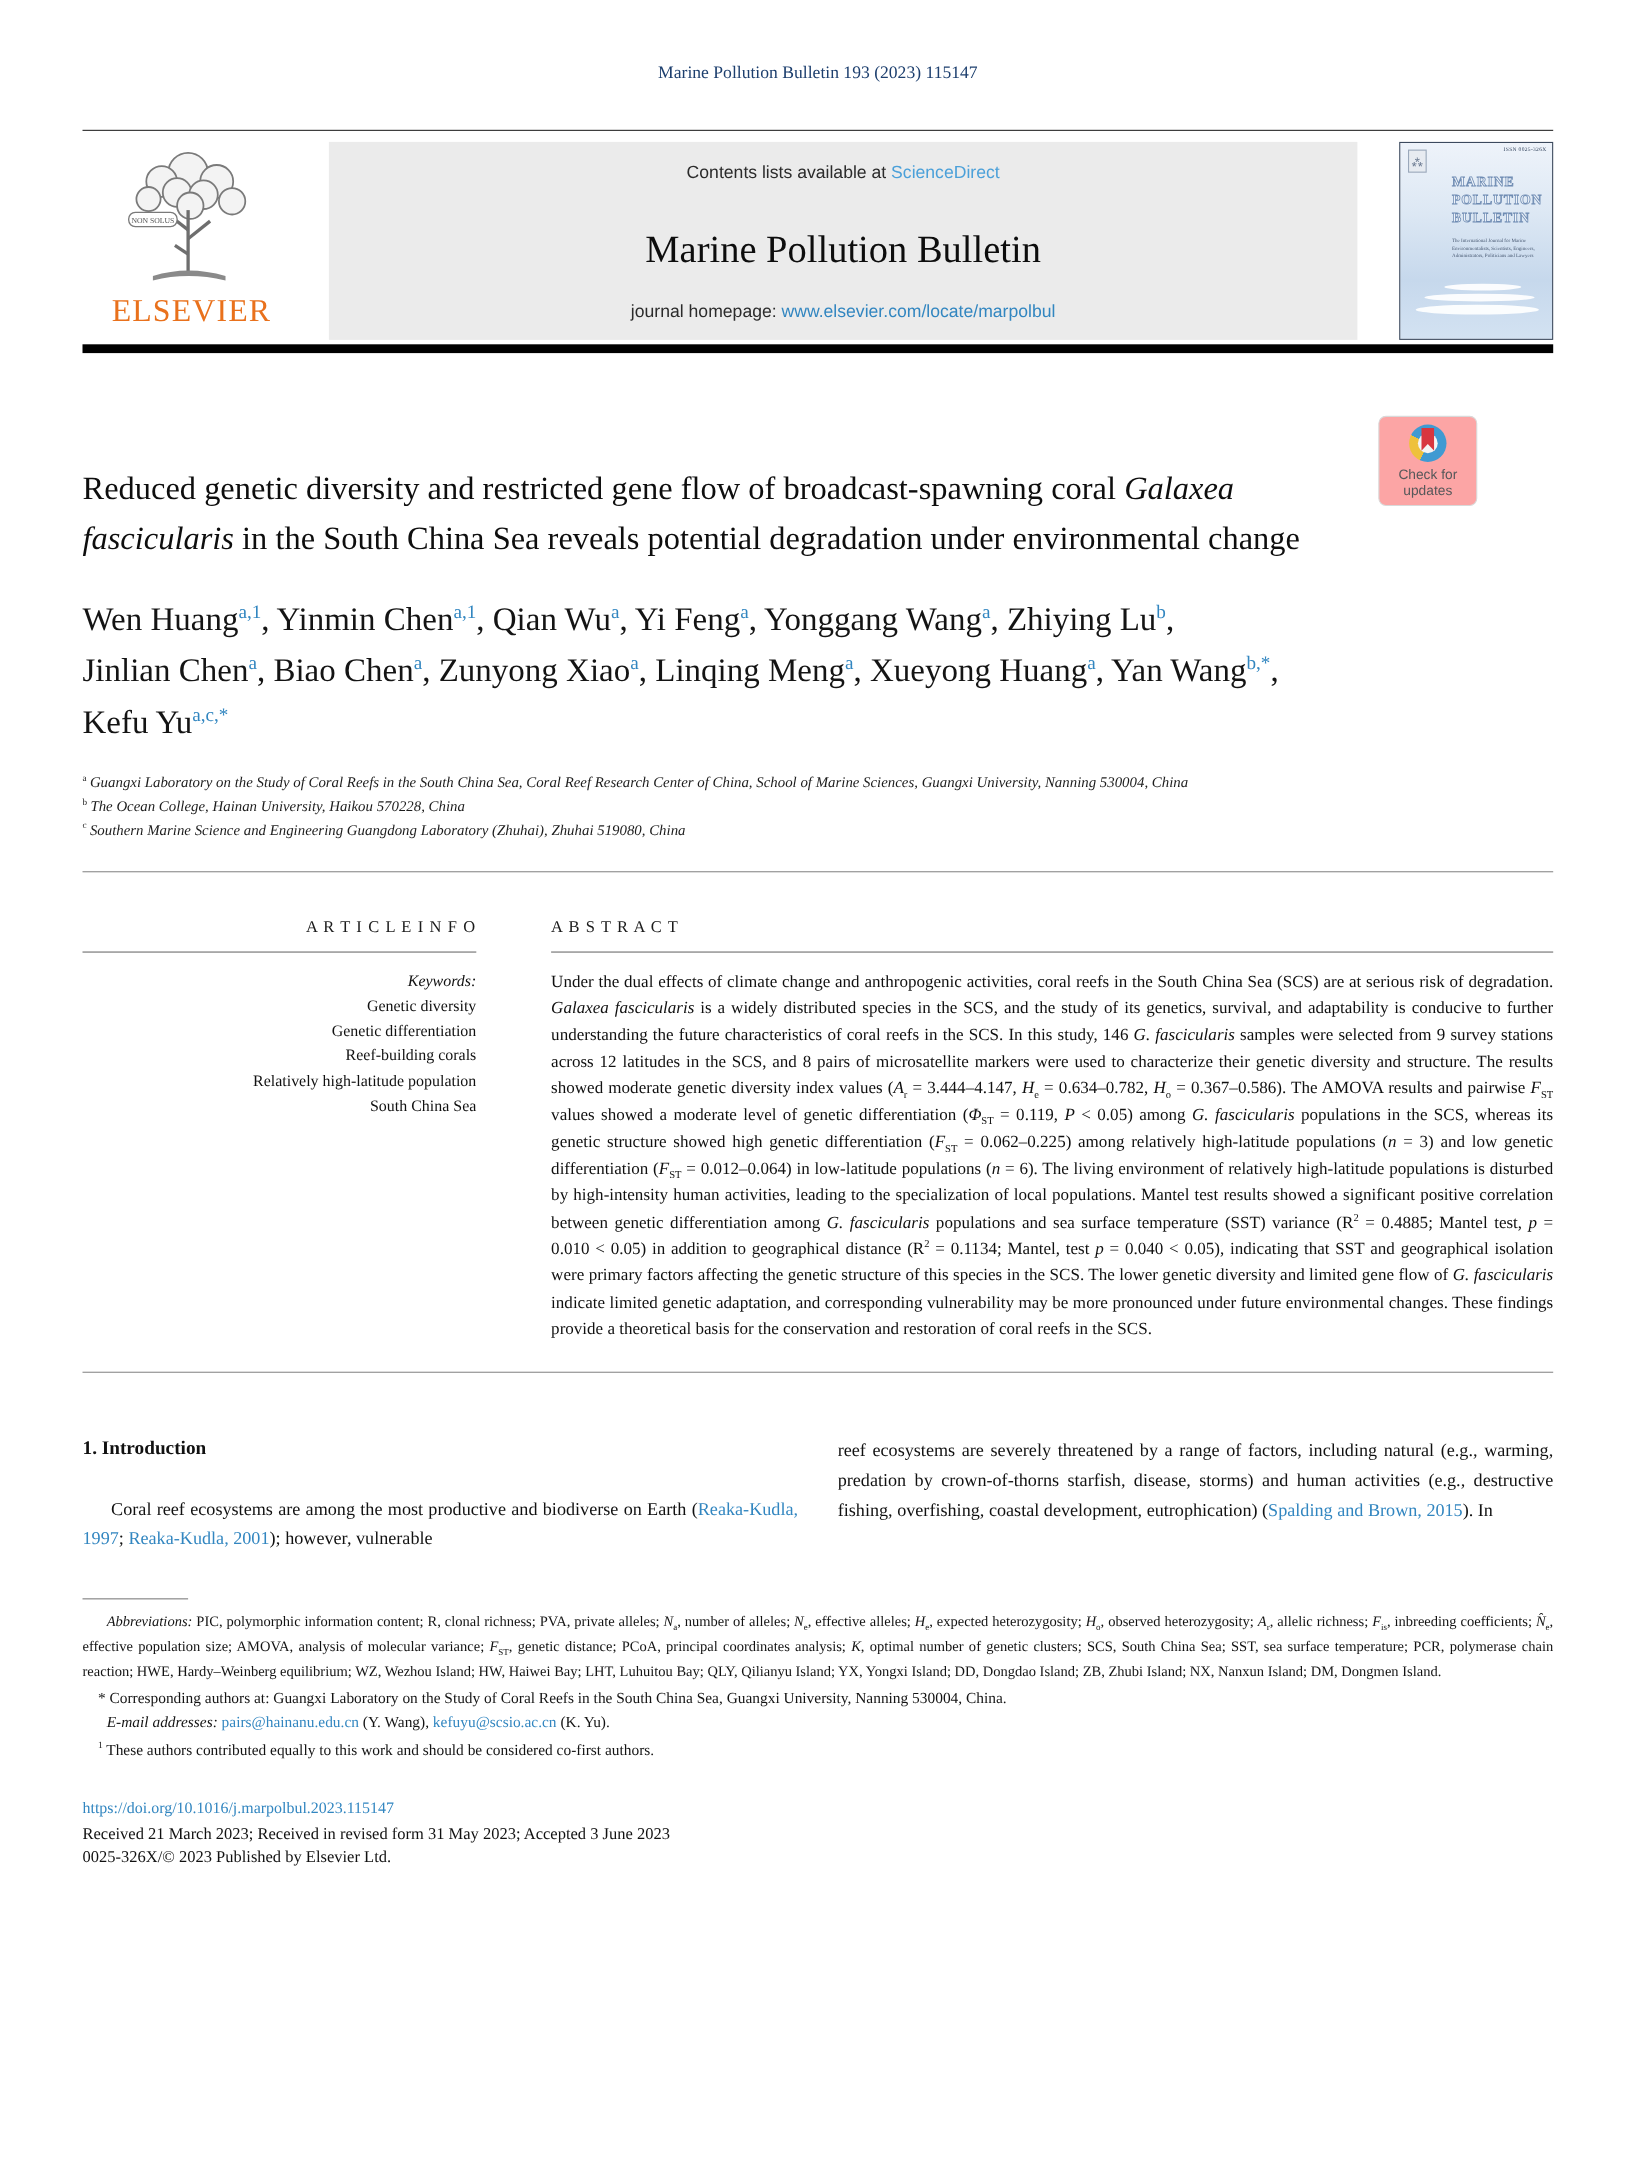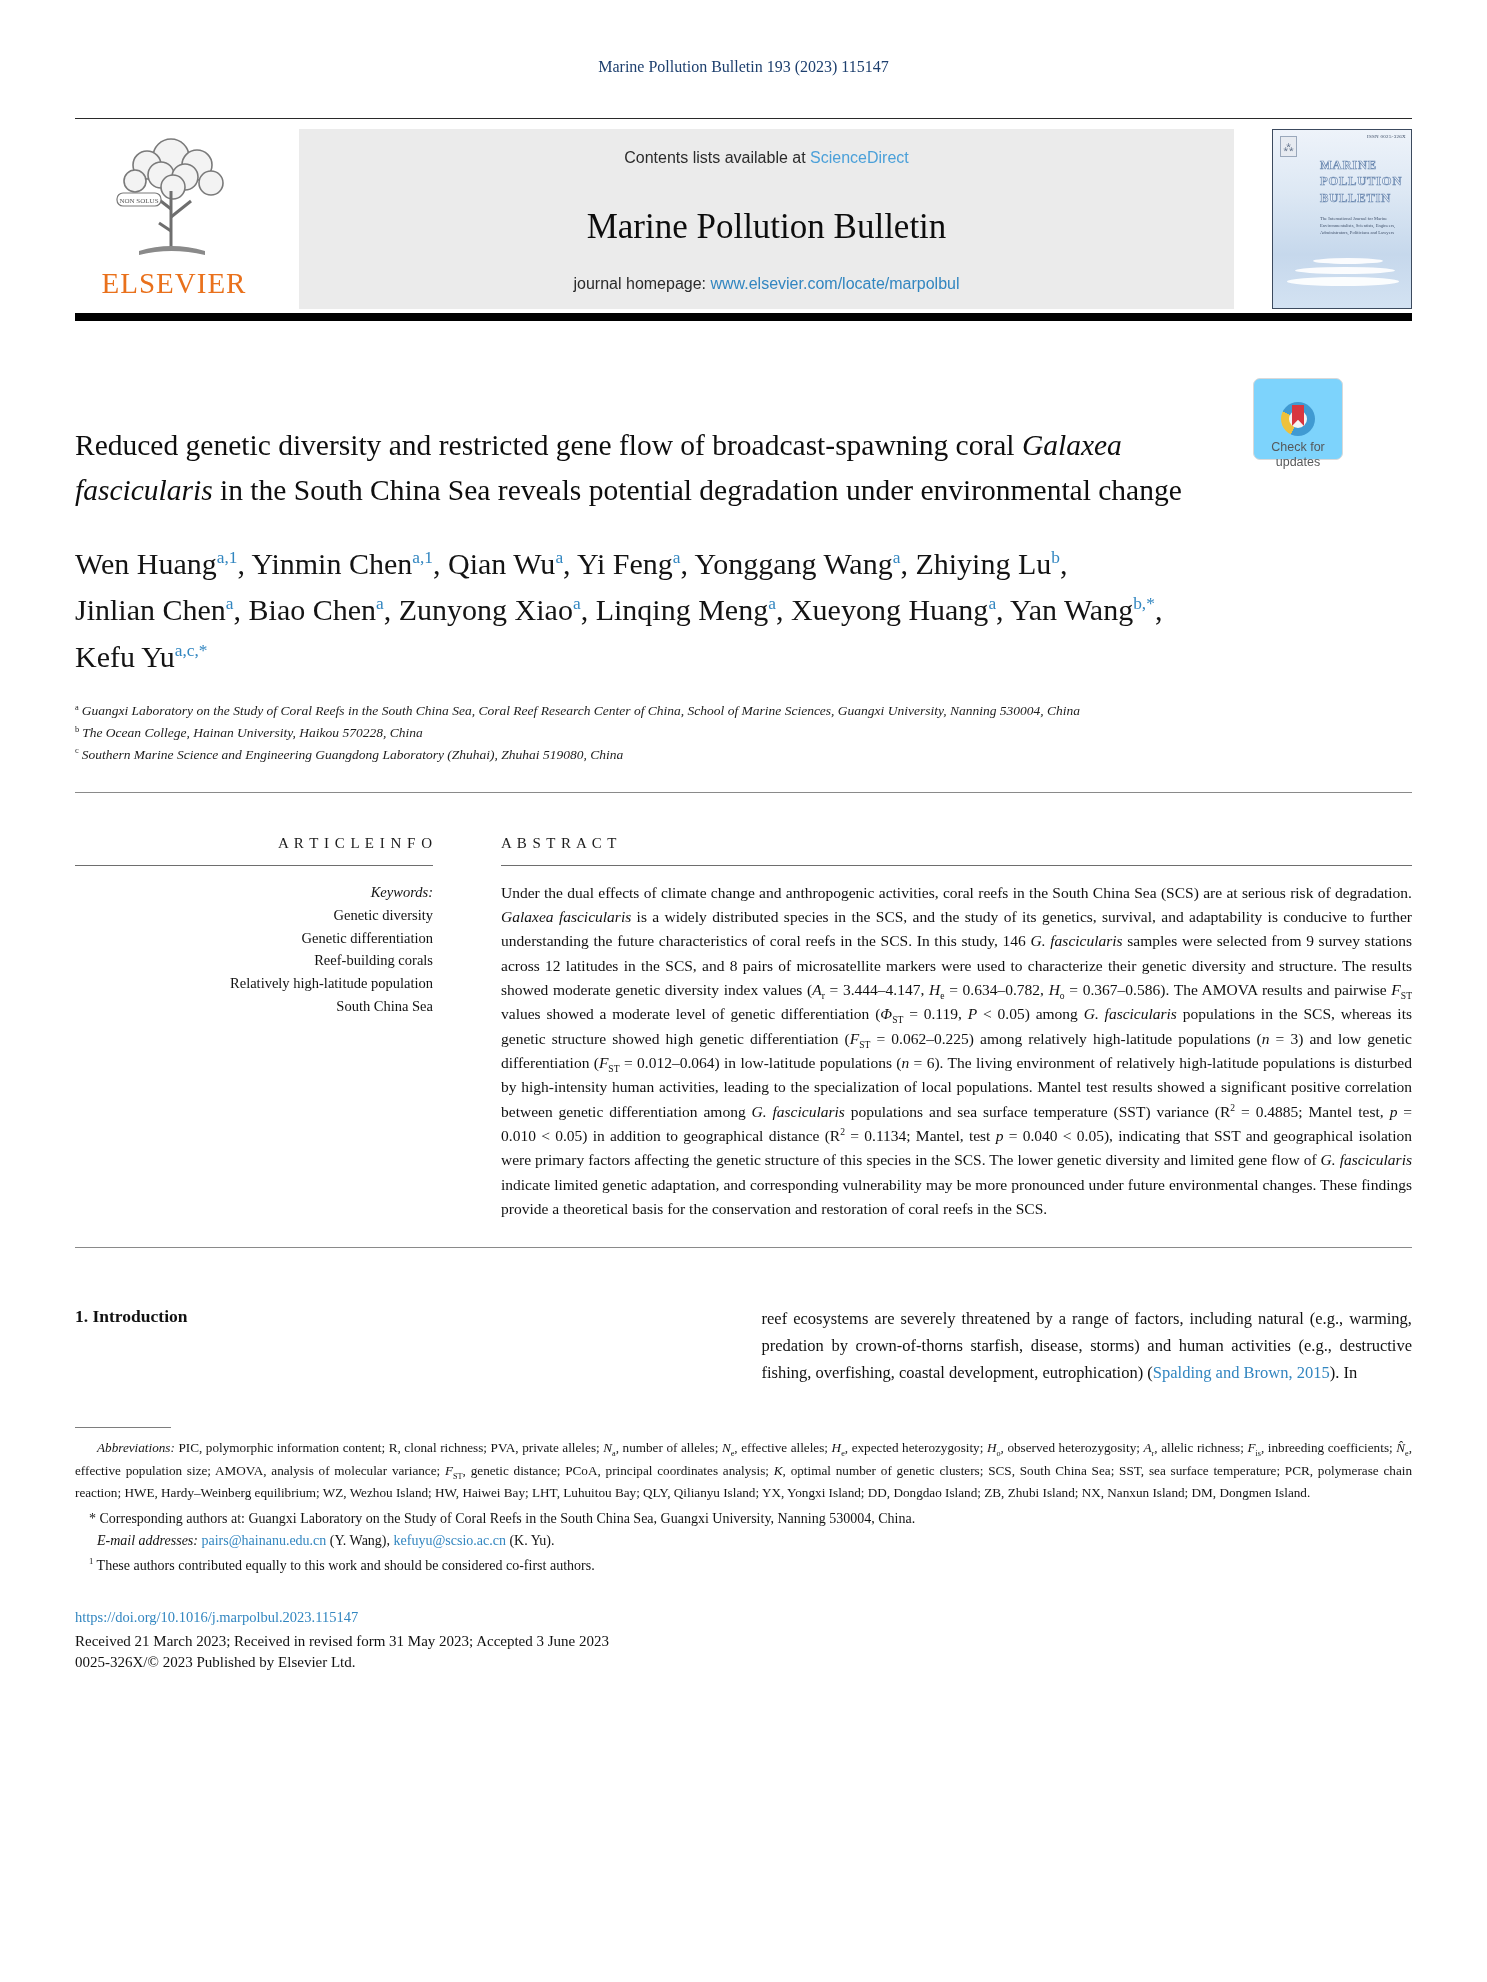--- a/index.html
+++ b/index.html
@@ -38,22 +38,22 @@
     letter-spacing:0.8px;color:#eef3fa;-webkit-text-stroke:0.7px #6f8cb3;}
   .cover-tagline{position:absolute;top:86px;left:47px;width:84px;font-size:4.6px;line-height:1.5;color:#44556e;}
   .sea{position:absolute;left:14px;width:112px;background:rgba(255,255,255,0.92);border-radius:50%;filter:blur(0.6px);}
   .sea1{bottom:44px;height:6px;width:70px;left:40px;}
   .sea2{bottom:34px;height:7px;width:100px;left:22px;}
   .sea3{bottom:22px;height:9px;width:112px;left:14px;}
 
   .black-bar{height:8px;background:#000;margin-top:4px;}
 
   
-  .badge{position:absolute;left:1253px;top:378px;width:90px;height:82px;background:#7dd3fc;border:1px solid #d9d9d9;
-    border-radius:7px;text-align:center;box-sizing:border-box;padding-top:23px;cursor:pointer;}
+  .badge{position:absolute;left:1253px;top:378px;width:90px;height:82px;background:#fca5a5;border:1px solid #d9d9d9;
+    border-radius:7px;text-align:center;box-sizing:border-box;padding-top:7px;cursor:pointer;}
   .ring{width:34px;height:34px;border-radius:50%;margin:0 auto;position:relative;
     background:conic-gradient(from 205deg,#eec13c 0deg 92deg,#409ad2 92deg 360deg);}
   .ring-hole{position:absolute;left:8px;top:8px;width:18px;height:18px;border-radius:50%;background:#f4f4f4;}
   .bookmark{position:absolute;left:11px;top:3px;width:12px;height:21px;background:#d8363f;
     clip-path:polygon(0 0,100% 0,100% 100%,50% 70%,0 100%);}
   .badge-label{font-family:"Liberation Sans",sans-serif;font-size:12.5px;color:#56585a;line-height:1.22;margin-top:4px;}
 
   
   .article-title{margin-top:102px;font-size:29.5px;line-height:1.52;max-width:1185px;color:#0e0e0e;}
   .authors{margin-top:28px;font-size:30px;line-height:1.55;color:#141414;max-width:1100px;}
@@ -191,20 +191,21 @@
         <div class="col-head">A B S T R A C T</div>
         <div class="head-rule"></div>
         <div class="abstract"><span>Under the dual effects of climate change and anthropogenic activities, coral reefs in the South China Sea (SCS) are at serious risk of degradation. </span><i>Galaxea fascicularis</i><span> is a widely distributed species in the SCS, and the study of its genetics, survival, and adaptability is conducive to further understanding the future characteristics of coral reefs in the SCS. In this study, 146 </span><i>G. fascicularis</i><span> samples were selected from 9 survey stations across 12 latitudes in the SCS, and 8 pairs of microsatellite markers were used to characterize their genetic diversity and structure. The results showed moderate genetic diversity index values (</span><i>A</i><sub>r</sub><span> = 3.444–4.147, </span><i>H</i><sub>e</sub><span> = 0.634–0.782, </span><i>H</i><sub>o</sub><span> = 0.367–0.586). The AMOVA results and pairwise </span><i>F</i><sub>ST</sub><span> values showed a moderate level of genetic differentiation (</span><i>Φ</i><sub>ST</sub><span> = 0.119, </span><i>P</i><span> &lt; 0.05) among </span><i>G. fascicularis</i><span> populations in the SCS, whereas its genetic structure showed high genetic differentiation (</span><i>F</i><sub>ST</sub><span> = 0.062–0.225) among relatively high-latitude populations (</span><i>n</i><span> = 3) and low genetic differentiation (</span><i>F</i><sub>ST</sub><span> = 0.012–0.064) in low-latitude populations (</span><i>n</i><span> = 6). The living environment of relatively high-latitude populations is disturbed by high-intensity human activities, leading to the specialization of local populations. Mantel test results showed a significant positive correlation between genetic differentiation among </span><i>G. fascicularis</i><span> populations and sea surface temperature (SST) variance (R</span><sup>2</sup><span> = 0.4885; Mantel test, </span><i>p</i><span> = 0.010 &lt; 0.05) in addition to geographical distance (R</span><sup>2</sup><span> = 0.1134; Mantel, test </span><i>p</i><span> = 0.040 &lt; 0.05), indicating that SST and geographical isolation were primary factors affecting the genetic structure of this species in the SCS. The lower genetic diversity and limited gene flow of </span><i>G. fascicularis</i><span> indicate limited genetic adaptation, and corresponding vulnerability may be more pronounced under future environmental changes. These findings provide a theoretical basis for the conservation and restoration of coral reefs in the SCS.</span></div>
       </div>
     </div>
   </div>
 
   <div class="intro">
     <div class="icol">
       <h2>1. Introduction</h2>
+      <p class="p-indent"><span>Coral reef ecosystems are among the most productive and biodiverse on Earth (</span><span class="lnk">Reaka-Kudla, 1997</span><span>; </span><span class="lnk">Reaka-Kudla, 2001</span><span>); however, vulnerable</span></p>
     </div>
     <div class="icol">
       <p><span>reef ecosystems are severely threatened by a range of factors, including natural (e.g., warming, predation by crown-of-thorns starfish, disease, storms) and human activities (e.g., destructive fishing, overfishing, coastal development, eutrophication) (</span><span class="lnk">Spalding and Brown, 2015</span><span>). In</span></p>
     </div>
   </div>
 
   <div class="fn-area">
     <div class="fn-rule"></div>
     <div class="abbrev"><i>Abbreviations:</i><span> PIC, polymorphic information content; R, clonal richness; PVA, private alleles; </span><i>N</i><sub>a</sub><span>, number of alleles; </span><i>N</i><sub>e</sub><span>, effective alleles; </span><i>H</i><sub>e</sub><span>, expected heterozygosity; </span><i>H</i><sub>o</sub><span>, observed heterozygosity; </span><i>A</i><sub>r</sub><span>, allelic richness; </span><i>F</i><sub>is</sub><span>, inbreeding coefficients; </span><i>N̂</i><sub>e</sub><span>, effective population size; AMOVA, analysis of molecular variance; </span><i>F</i><sub>ST</sub><span>, genetic distance; PCoA, principal coordinates analysis; </span><i>K</i><span>, optimal number of genetic clusters; SCS, South China Sea; SST, sea surface temperature; PCR, polymerase chain reaction; HWE, Hardy–Weinberg equilibrium; WZ, Wezhou Island; HW, Haiwei Bay; LHT, Luhuitou Bay; QLY, Qilianyu Island; YX, Yongxi Island; DD, Dongdao Island; ZB, Zhubi Island; NX, Nanxun Island; DM, Dongmen Island.</span></div>
     <div class="fnline ind1"><span>* Corresponding authors at: Guangxi Laboratory on the Study of Coral Reefs in the South China Sea, Guangxi University, Nanning 530004, China.</span></div>

